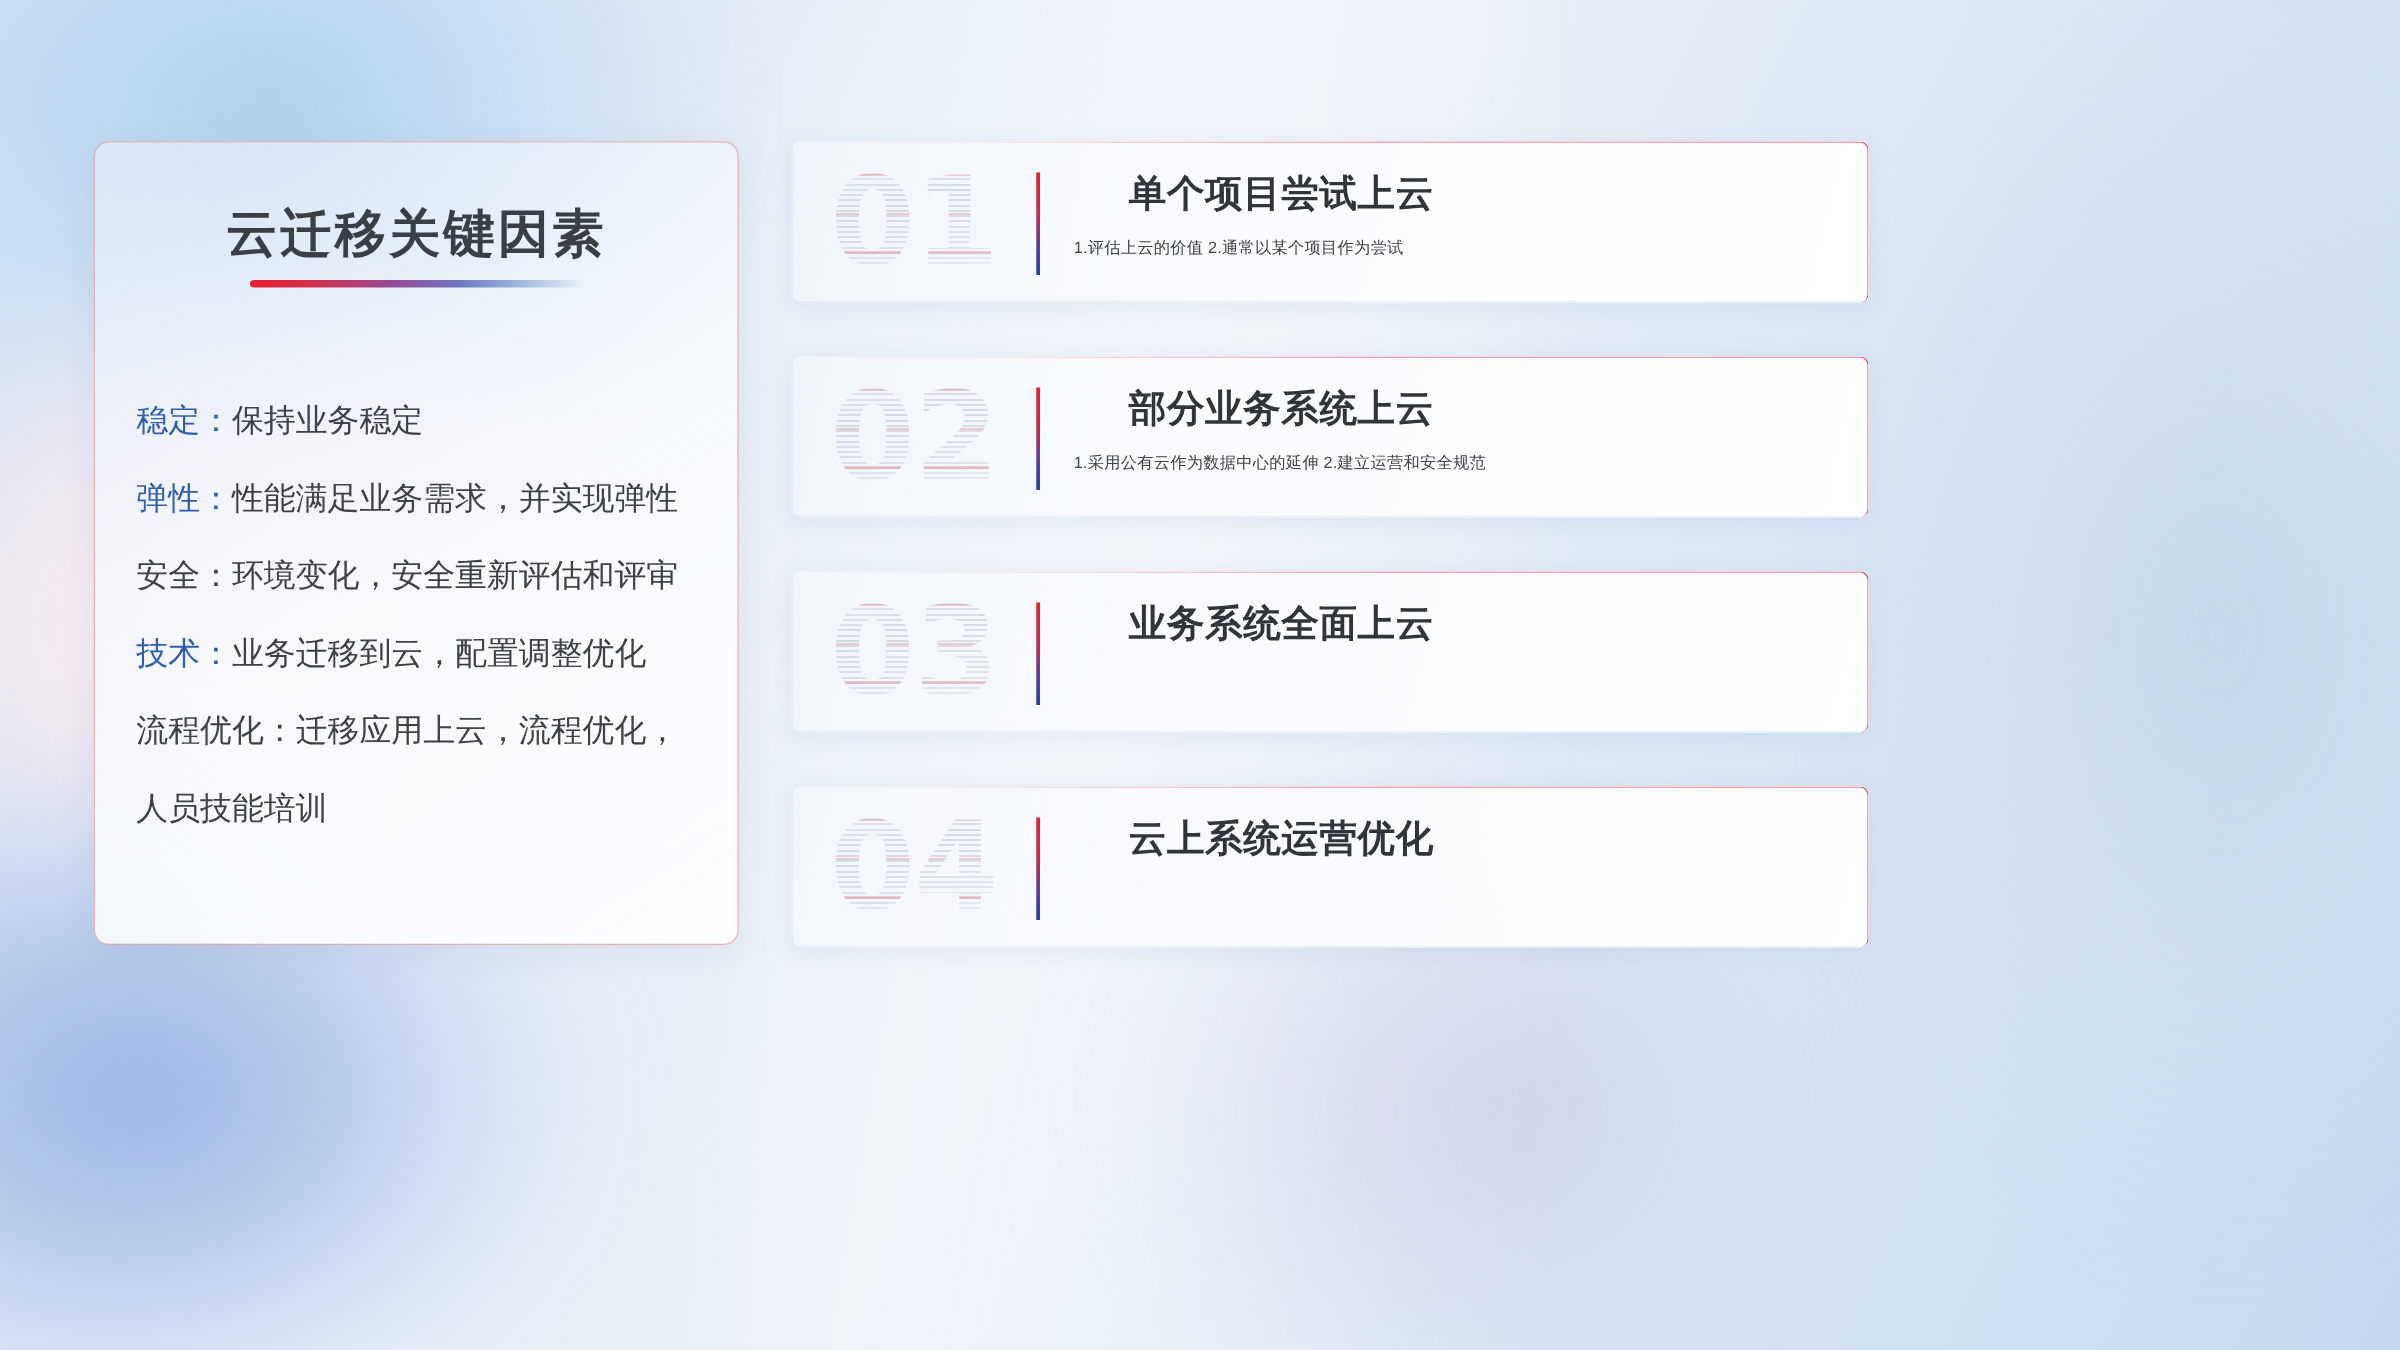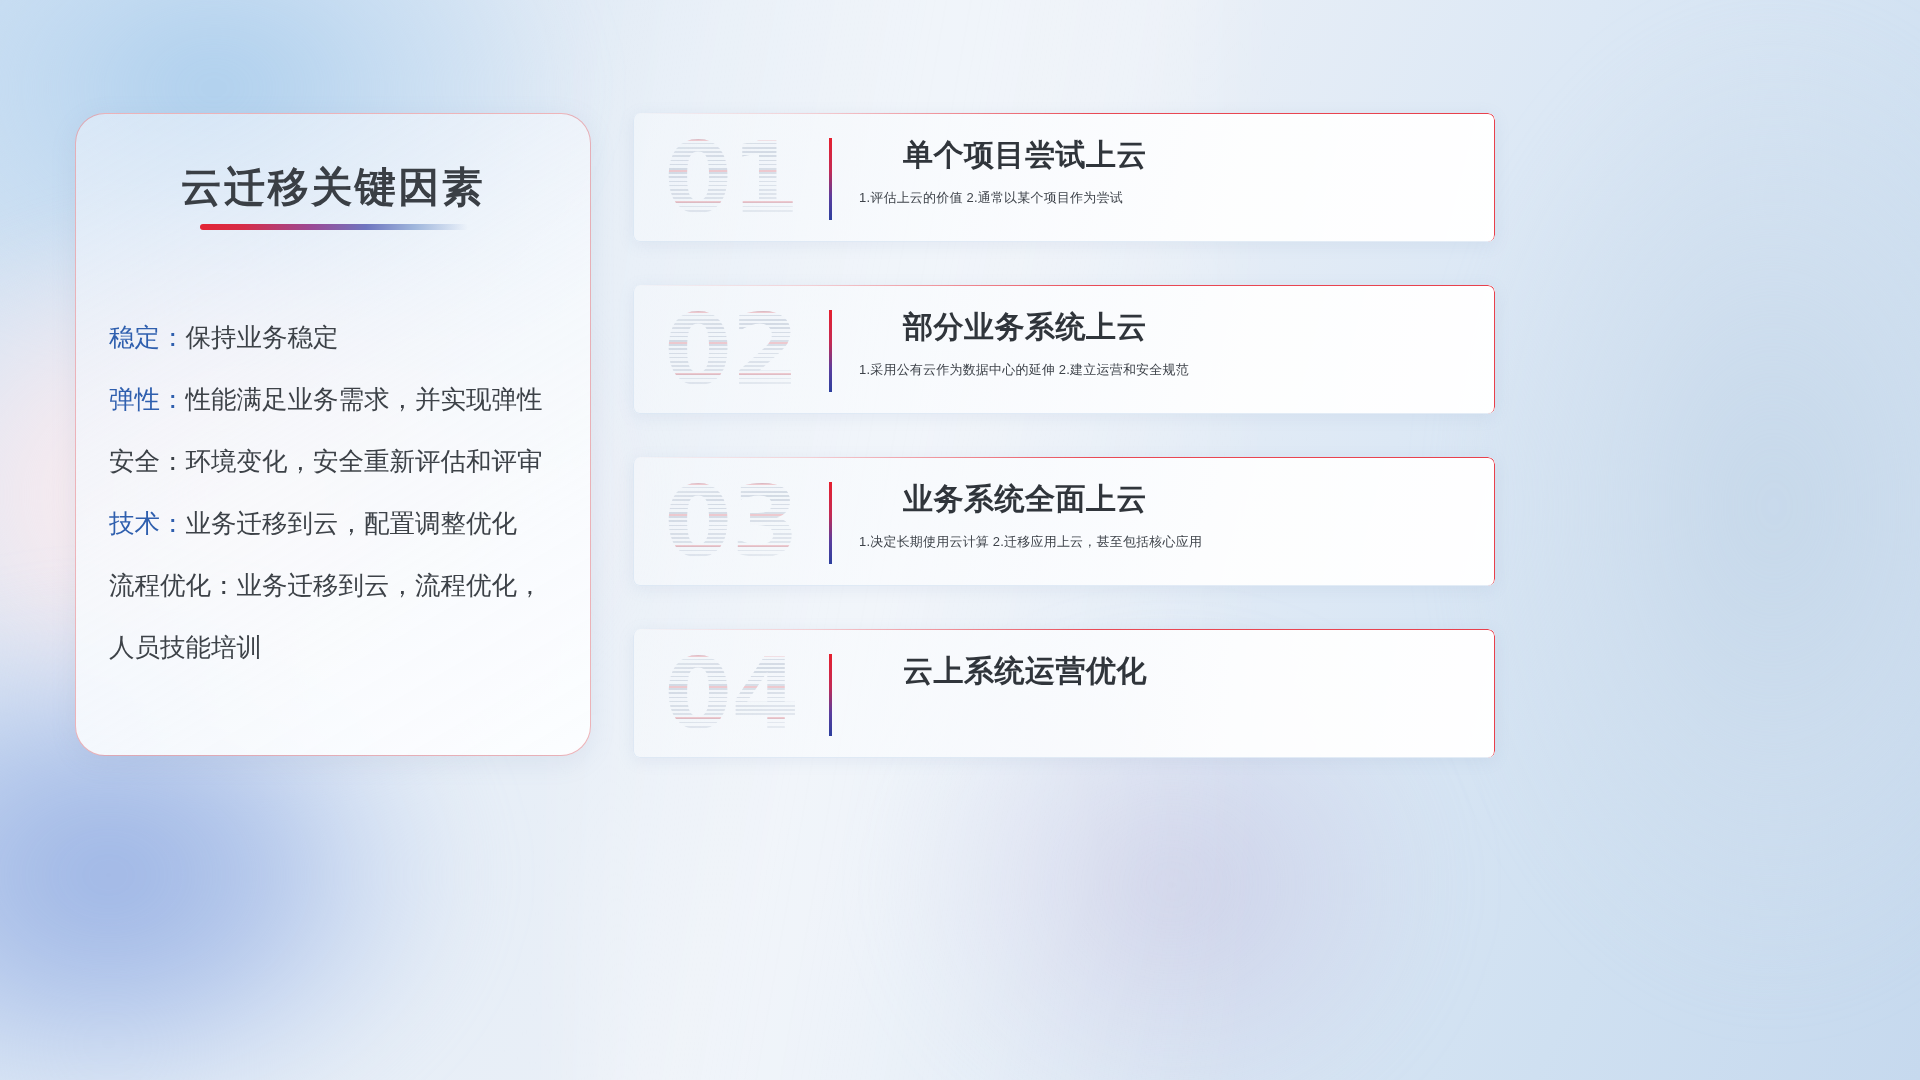--- a/index.html
+++ b/index.html
@@ -68,21 +68,21 @@
     filter:blur(40px);
   }
 
   
   #page { position:absolute; inset:0; z-index:2; }
 
   
   #left-panel {
     position:absolute; left:75px; top:113px;
     width:516px; height:643px;
-    border-radius:30px;
+    border-radius:12px;
     border:1.3px solid rgba(226,120,128,0.55);
     background:linear-gradient(150deg,
       rgba(232,240,250,0.62) 0%,
       rgba(239,244,251,0.72) 26%,
       rgba(247,250,253,0.86) 52%,
       rgba(250,252,254,0.93) 74%,
       rgba(252,253,255,0.96) 100%);
     box-shadow:0 6px 26px rgba(120,145,185,0.13);
     overflow:hidden;
   }
@@ -222,21 +222,21 @@
 <div id="page">
 
   <section id="left-panel">
     <h1 id="left-title">云迁移关键因素</h1>
     <div id="title-rule"></div>
     <div id="left-list">
         <div class="li"><span class="k">稳定：</span><span class="v">保持业务稳定</span></div>
         <div class="li"><span class="k">弹性：</span><span class="v">性能满足业务需求，并实现弹性</span></div>
         <div class="li"><span class="k plain">安全：</span><span class="v">环境变化，安全重新评估和评审</span></div>
         <div class="li"><span class="k">技术：</span><span class="v">业务迁移到云，配置调整优化</span></div>
-        <div class="li"><span class="k plain">流程优化：</span><span class="v">业务迁移到云，流程优化，</span></div>
+        <div class="li"><span class="k plain">流程优化：</span><span class="v">迁移应用上云，流程优化，</span></div>
         <div class="li"><span class="v">人员技能培训</span></div>
       </div>
   </section>
 
   <section id="cards">
       <article class="card">
         <div class="card-num">01</div>
         <div class="card-num-red">01</div>
         <div class="card-bar"></div>
         <h2 class="card-title">单个项目尝试上云</h2>
@@ -251,21 +251,20 @@
         <h2 class="card-title">部分业务系统上云</h2>
         <p class="card-desc">1.采用公有云作为数据中心的延伸   2.建立运营和安全规范</p>
         <div class="card-hair"></div>
         <div class="card-accent"></div>
       </article>
       <article class="card">
         <div class="card-num">03</div>
         <div class="card-num-red">03</div>
         <div class="card-bar"></div>
         <h2 class="card-title">业务系统全面上云</h2>
-        <p class="card-desc">1.决定长期使用云计算   2.迁移应用上云，甚至包括核心应用</p>
         <div class="card-hair"></div>
         <div class="card-accent"></div>
       </article>
       <article class="card">
         <div class="card-num">04</div>
         <div class="card-num-red">04</div>
         <div class="card-bar"></div>
         <h2 class="card-title">云上系统运营优化</h2>
         <div class="card-hair"></div>
         <div class="card-accent"></div>

